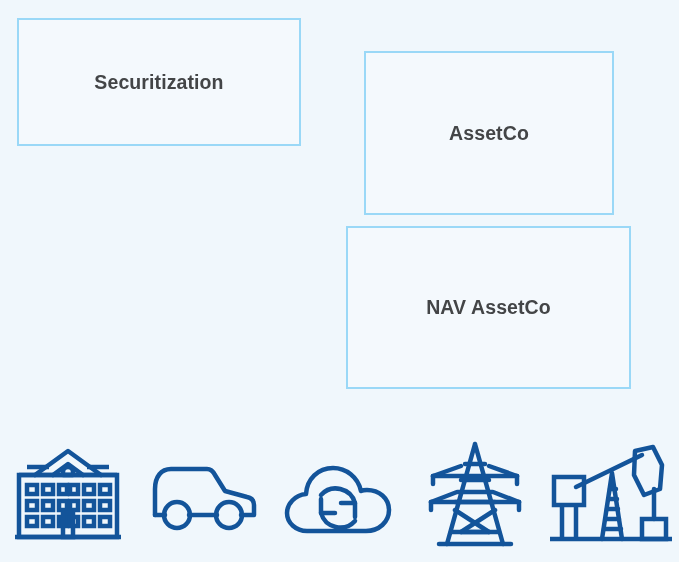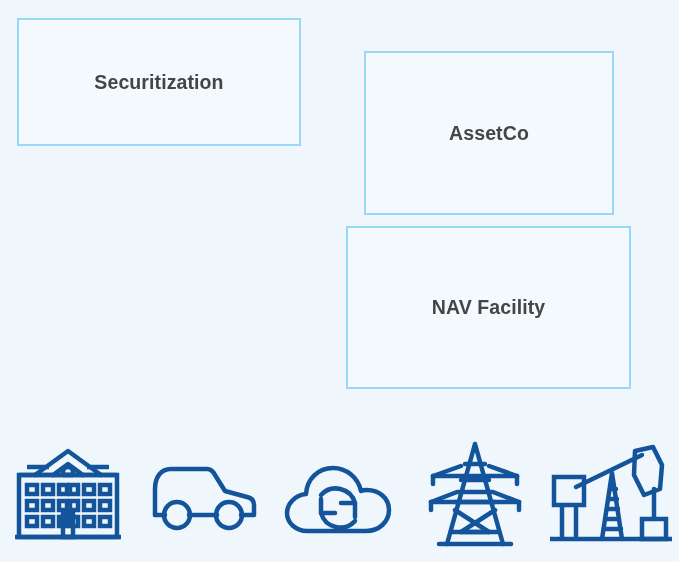--- a/index.html
+++ b/index.html
@@ -100,21 +100,21 @@
     <div class="struct-box box-r0c0">
       <span class="label">Securitization</span>
     </div>
 
     <div class="struct-box box-r0c1">
       <span class="label">AssetCo</span>
     </div>
 
 
     <div class="struct-box box-r1c1">
-      <span class="label">NAV Facility</span>
+      <span class="label">NAV AssetCo</span>
     </div>
 
   </div>
 
   <div class="icon-row">
 
     <div class="icon-cell">
       <svg width="118" height="100" viewBox="0 0 118 100">
 
         <path class="ico-sq" d="M10 30 H108 V92 H10 Z"></path>

